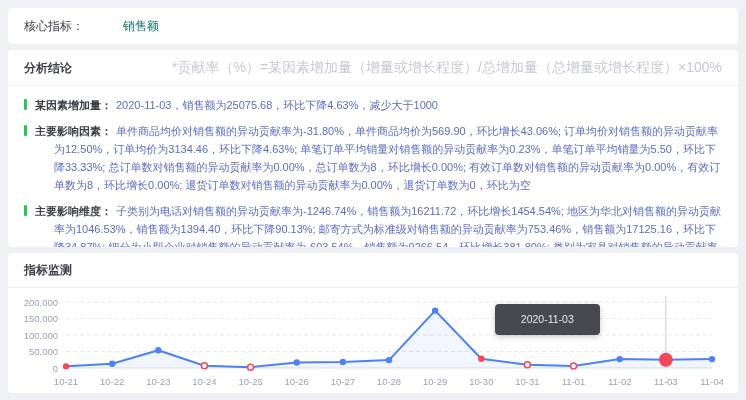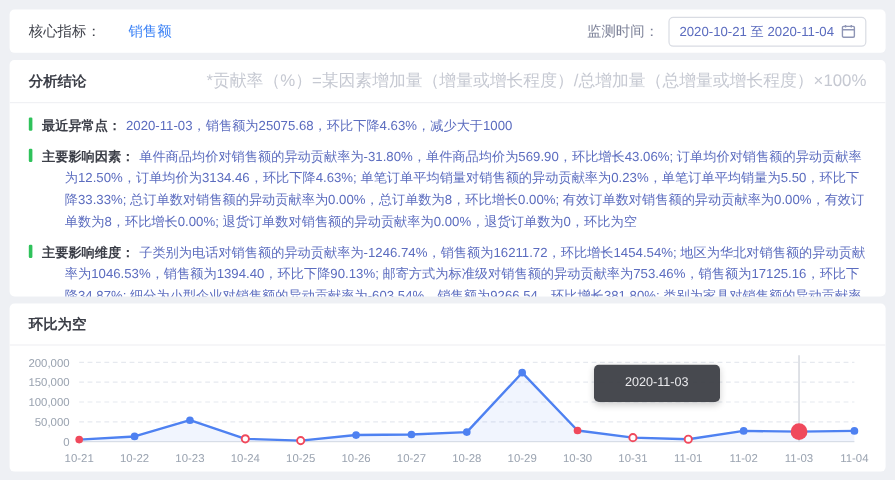--- a/index.html
+++ b/index.html
@@ -18,21 +18,21 @@
   .header-card {
     margin-top: 8px;
     height: 36px;
     display: flex;
     align-items: center;
     justify-content: space-between;
     padding: 0 16px;
   }
   .header-left { display: flex; align-items: center; font-size: 12px; gap: 21px; }
   .hdr-label { color: #3c3f48; }
-  .metric-value { color: #3b82f6; margin-left: 2px; cursor: pointer; }
+  .metric-value { color: #0f766e; margin-left: 18px; cursor: pointer; }
   .header-right { display: flex; align-items: center; }
   .time-label { font-size: 12px; color: #7a7f96; margin-right: 8px; }
   .date-input {
     display: flex; align-items: center;
     border: 1px solid #d9dce3; border-radius: 4px;
     padding: 4px 8px; font-size: 11px; color: #5b6cbf;
     background: #fff; cursor: pointer;
   }
   .date-input svg { margin-left: 6px; }
   
@@ -77,49 +77,37 @@
 </head>
 <body>
 
 <div class="page">
 
   <div class="card header-card">
     <div class="header-left">
       <span class="hdr-label">核心指标：</span>
       <span class="metric-value">销售额</span>
     </div>
-    <div class="header-right">
-      <span class="time-label">监测时间：</span>
-      <div class="date-input">
-        <span>2020-10-21 至 2020-11-04</span>
-        <svg width="12" height="12" viewBox="0 0 12 12">
-          <rect x="1" y="2" width="10" height="9" rx="1" fill="none" stroke="#8e95b5" stroke-width="1.2"></rect>
-          <line x1="1" y1="4.8" x2="11" y2="4.8" stroke="#8e95b5" stroke-width="1.2"></line>
-          <line x1="3.6" y1="0.8" x2="3.6" y2="3" stroke="#8e95b5" stroke-width="1.2"></line>
-          <line x1="8.4" y1="0.8" x2="8.4" y2="3" stroke="#8e95b5" stroke-width="1.2"></line>
-        </svg>
-      </div>
-    </div>
   </div>
 
   <div class="card analysis-card">
     <div class="card-title-row">
       <span class="card-title">分析结论</span>
       <span class="formula-note">*贡献率（%）=某因素增加量（增量或增长程度）/总增加量（总增量或增长程度）×100%</span>
     </div>
     <div class="bullets">
-      <p class="bullet"><span class="gbar"></span><span class="blabel">最近异常点：</span><span class="bcontent">2020-11-03，销售额为25075.68，环比下降4.63%，减少大于1000</span></p>
+      <p class="bullet"><span class="gbar"></span><span class="blabel">某因素增加量：</span><span class="bcontent">2020-11-03，销售额为25075.68，环比下降4.63%，减少大于1000</span></p>
       <p class="bullet"><span class="gbar"></span><span class="blabel">主要影响因素：</span><span class="bcontent">单件商品均价对销售额的异动贡献率为-31.80%，单件商品均价为569.90，环比增长43.06%; 订单均价对销售额的异动贡献率为12.50%，订单均价为3134.46，环比下降4.63%; 单笔订单平均销量对销售额的异动贡献率为0.23%，单笔订单平均销量为5.50，环比下降33.33%; 总订单数对销售额的异动贡献率为0.00%，总订单数为8，环比增长0.00%; 有效订单数对销售额的异动贡献率为0.00%，有效订单数为8，环比增长0.00%; 退货订单数对销售额的异动贡献率为0.00%，退货订单数为0，环比为空</span></p>
       <p class="bullet"><span class="gbar"></span><span class="blabel">主要影响维度：</span><span class="bcontent">子类别为电话对销售额的异动贡献率为-1246.74%，销售额为16211.72，环比增长1454.54%; 地区为华北对销售额的异动贡献率为1046.53%，销售额为1394.40，环比下降90.13%; 邮寄方式为标准级对销售额的异动贡献率为753.46%，销售额为17125.16，环比下降34.87%; 细分为小型企业对销售额的异动贡献率为-603.54%，销售额为9266.54，环比增长381.80%; 类别为家具对销售额的异动贡献率为479.89%，销售额为2248.20，环比下降72.2%; 细分为公司对销售额的异动贡献率为447.20%，销售额为3550.60，环比下降60.51%; 省/自治区为安徽对销售额的异动贡献率为-414.37%，销售额为5936.56，环比增长563.29%</span></p>
     </div>
   </div>
 
   <div class="card chart-card">
     <div class="card-title-row">
-      <span class="card-title">环比为空</span>
+      <span class="card-title">指标监测</span>
     </div>
     <div class="chart-wrap">
       <svg id="chart-svg" viewBox="0 0 706 100" width="706" height="100">
           <line x1="46" y1="76" x2="692" y2="76" stroke-width="1" stroke="#dde1e8"></line>
           <text x="38" y="79.5" text-anchor="end" fill="#9aa3b0" font-size="9.5">0</text>
           <line x1="46" y1="59.5" x2="692" y2="59.5" stroke-width="1" stroke="#e6e9ef" stroke-dasharray="4 3"></line>
           <text x="38" y="63" text-anchor="end" fill="#9aa3b0" font-size="9.5">50,000</text>
           <line x1="46" y1="43" x2="692" y2="43" stroke-width="1" stroke="#e6e9ef" stroke-dasharray="4 3"></line>
           <text x="38" y="46.5" text-anchor="end" fill="#9aa3b0" font-size="9.5">100,000</text>
           <line x1="46" y1="26.5" x2="692" y2="26.5" stroke-width="1" stroke="#e6e9ef" stroke-dasharray="4 3"></line>

